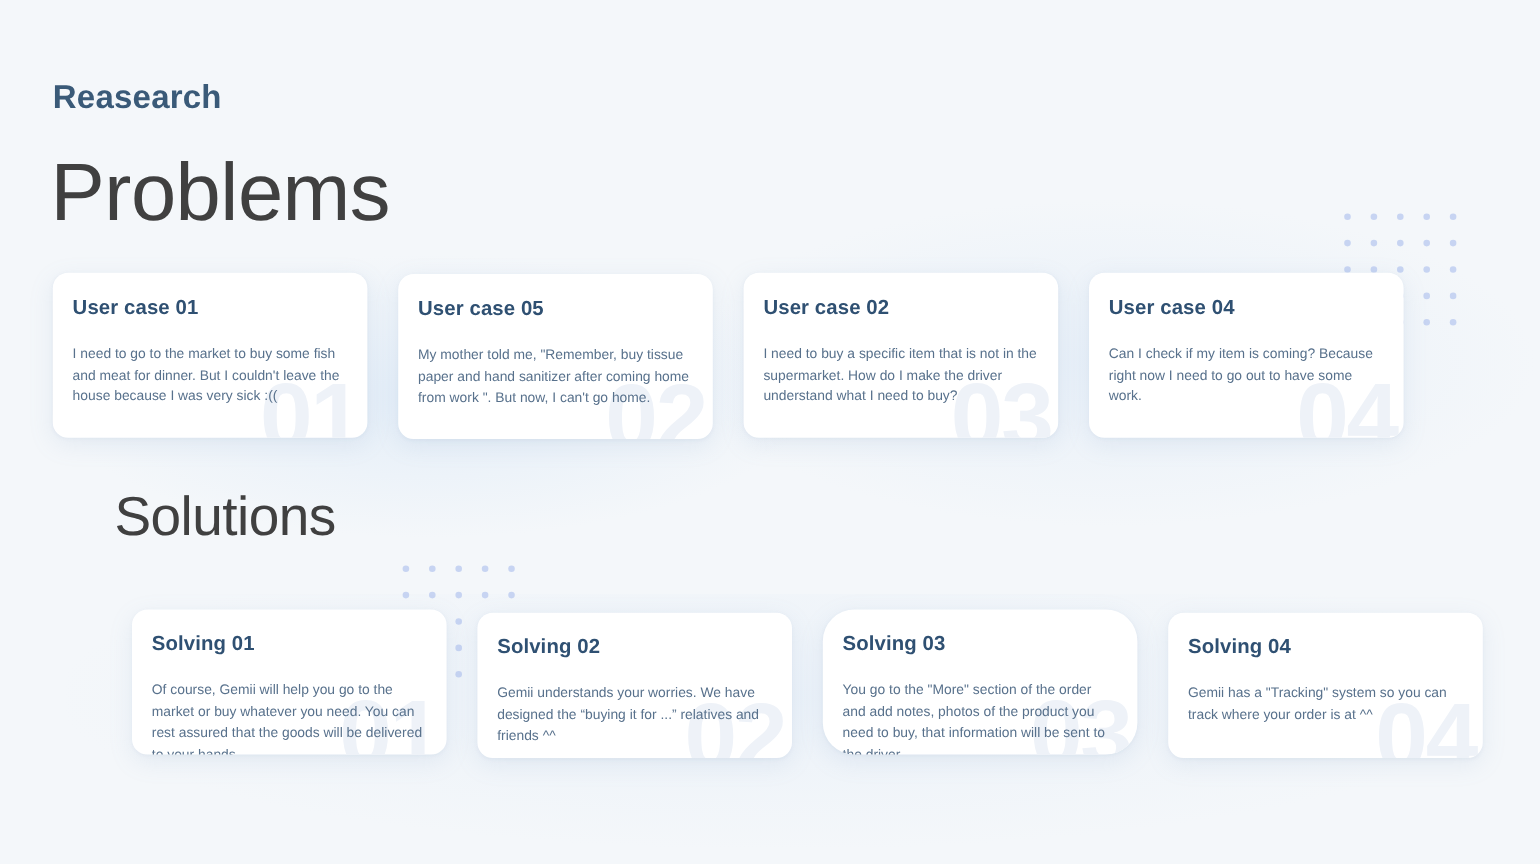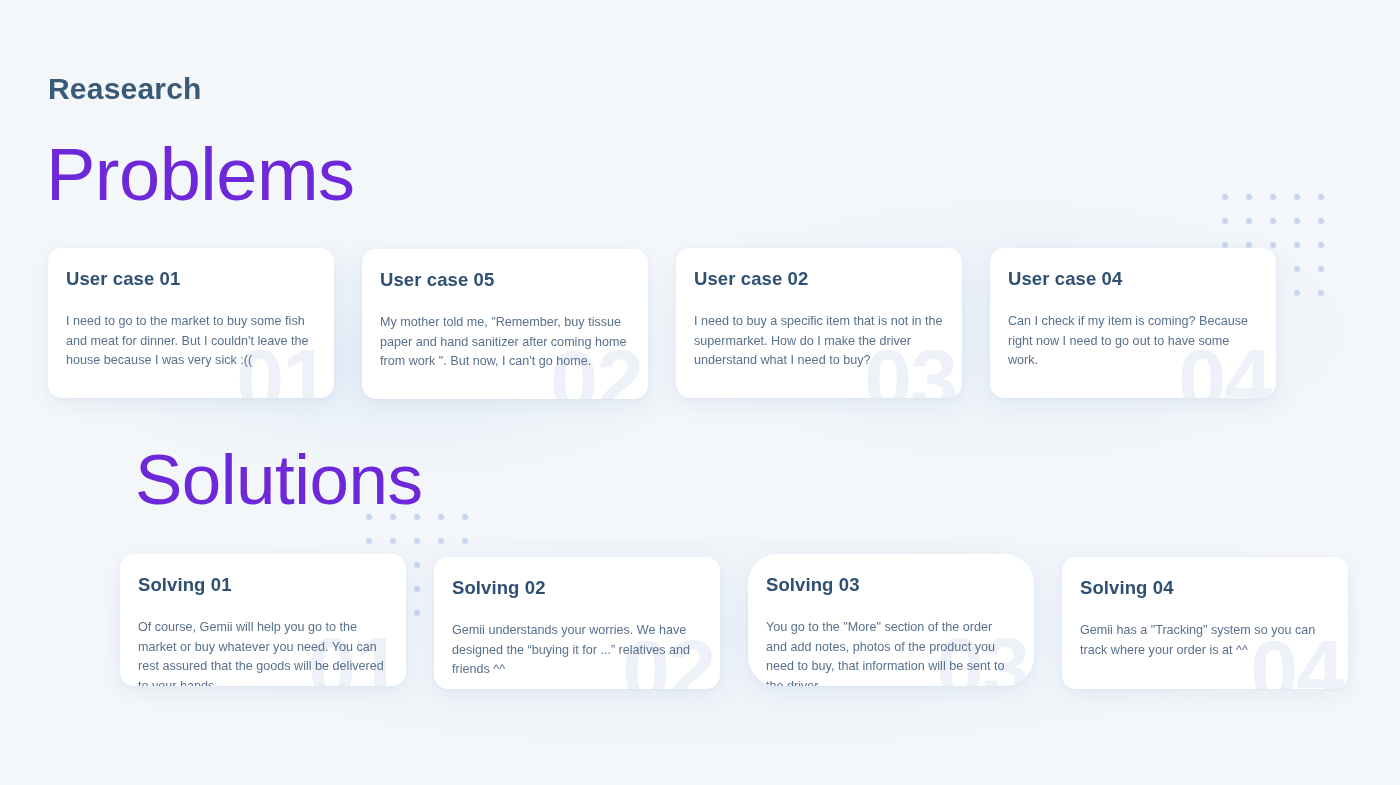--- a/index.html
+++ b/index.html
@@ -45,32 +45,32 @@
     left: 48px; top: 72px;
     font-size: 30px;
     font-weight: 700;
     letter-spacing: 0.2px;
     color: #3a5a78;
   }
 
   .big-title {
     position: absolute;
     font-weight: 400;
-    color: #6d28d9;
+    color: #404040;
     letter-spacing: -0.5px;
     line-height: 1;
     white-space: nowrap;
   }
   .title-problems {
     left: 46px; top: 138px;
     font-size: 74px;
   }
   .title-solutions {
-    left: 135px; top: 444px;
-    font-size: 71px;
+    left: 104px; top: 444px;
+    font-size: 50px;
   }
 
   
   .dot-grid { position: absolute; }
   .dot {
     position: absolute;
     width: 6px; height: 6px;
     border-radius: 50%;
     background: #c7d4f2;
   }

